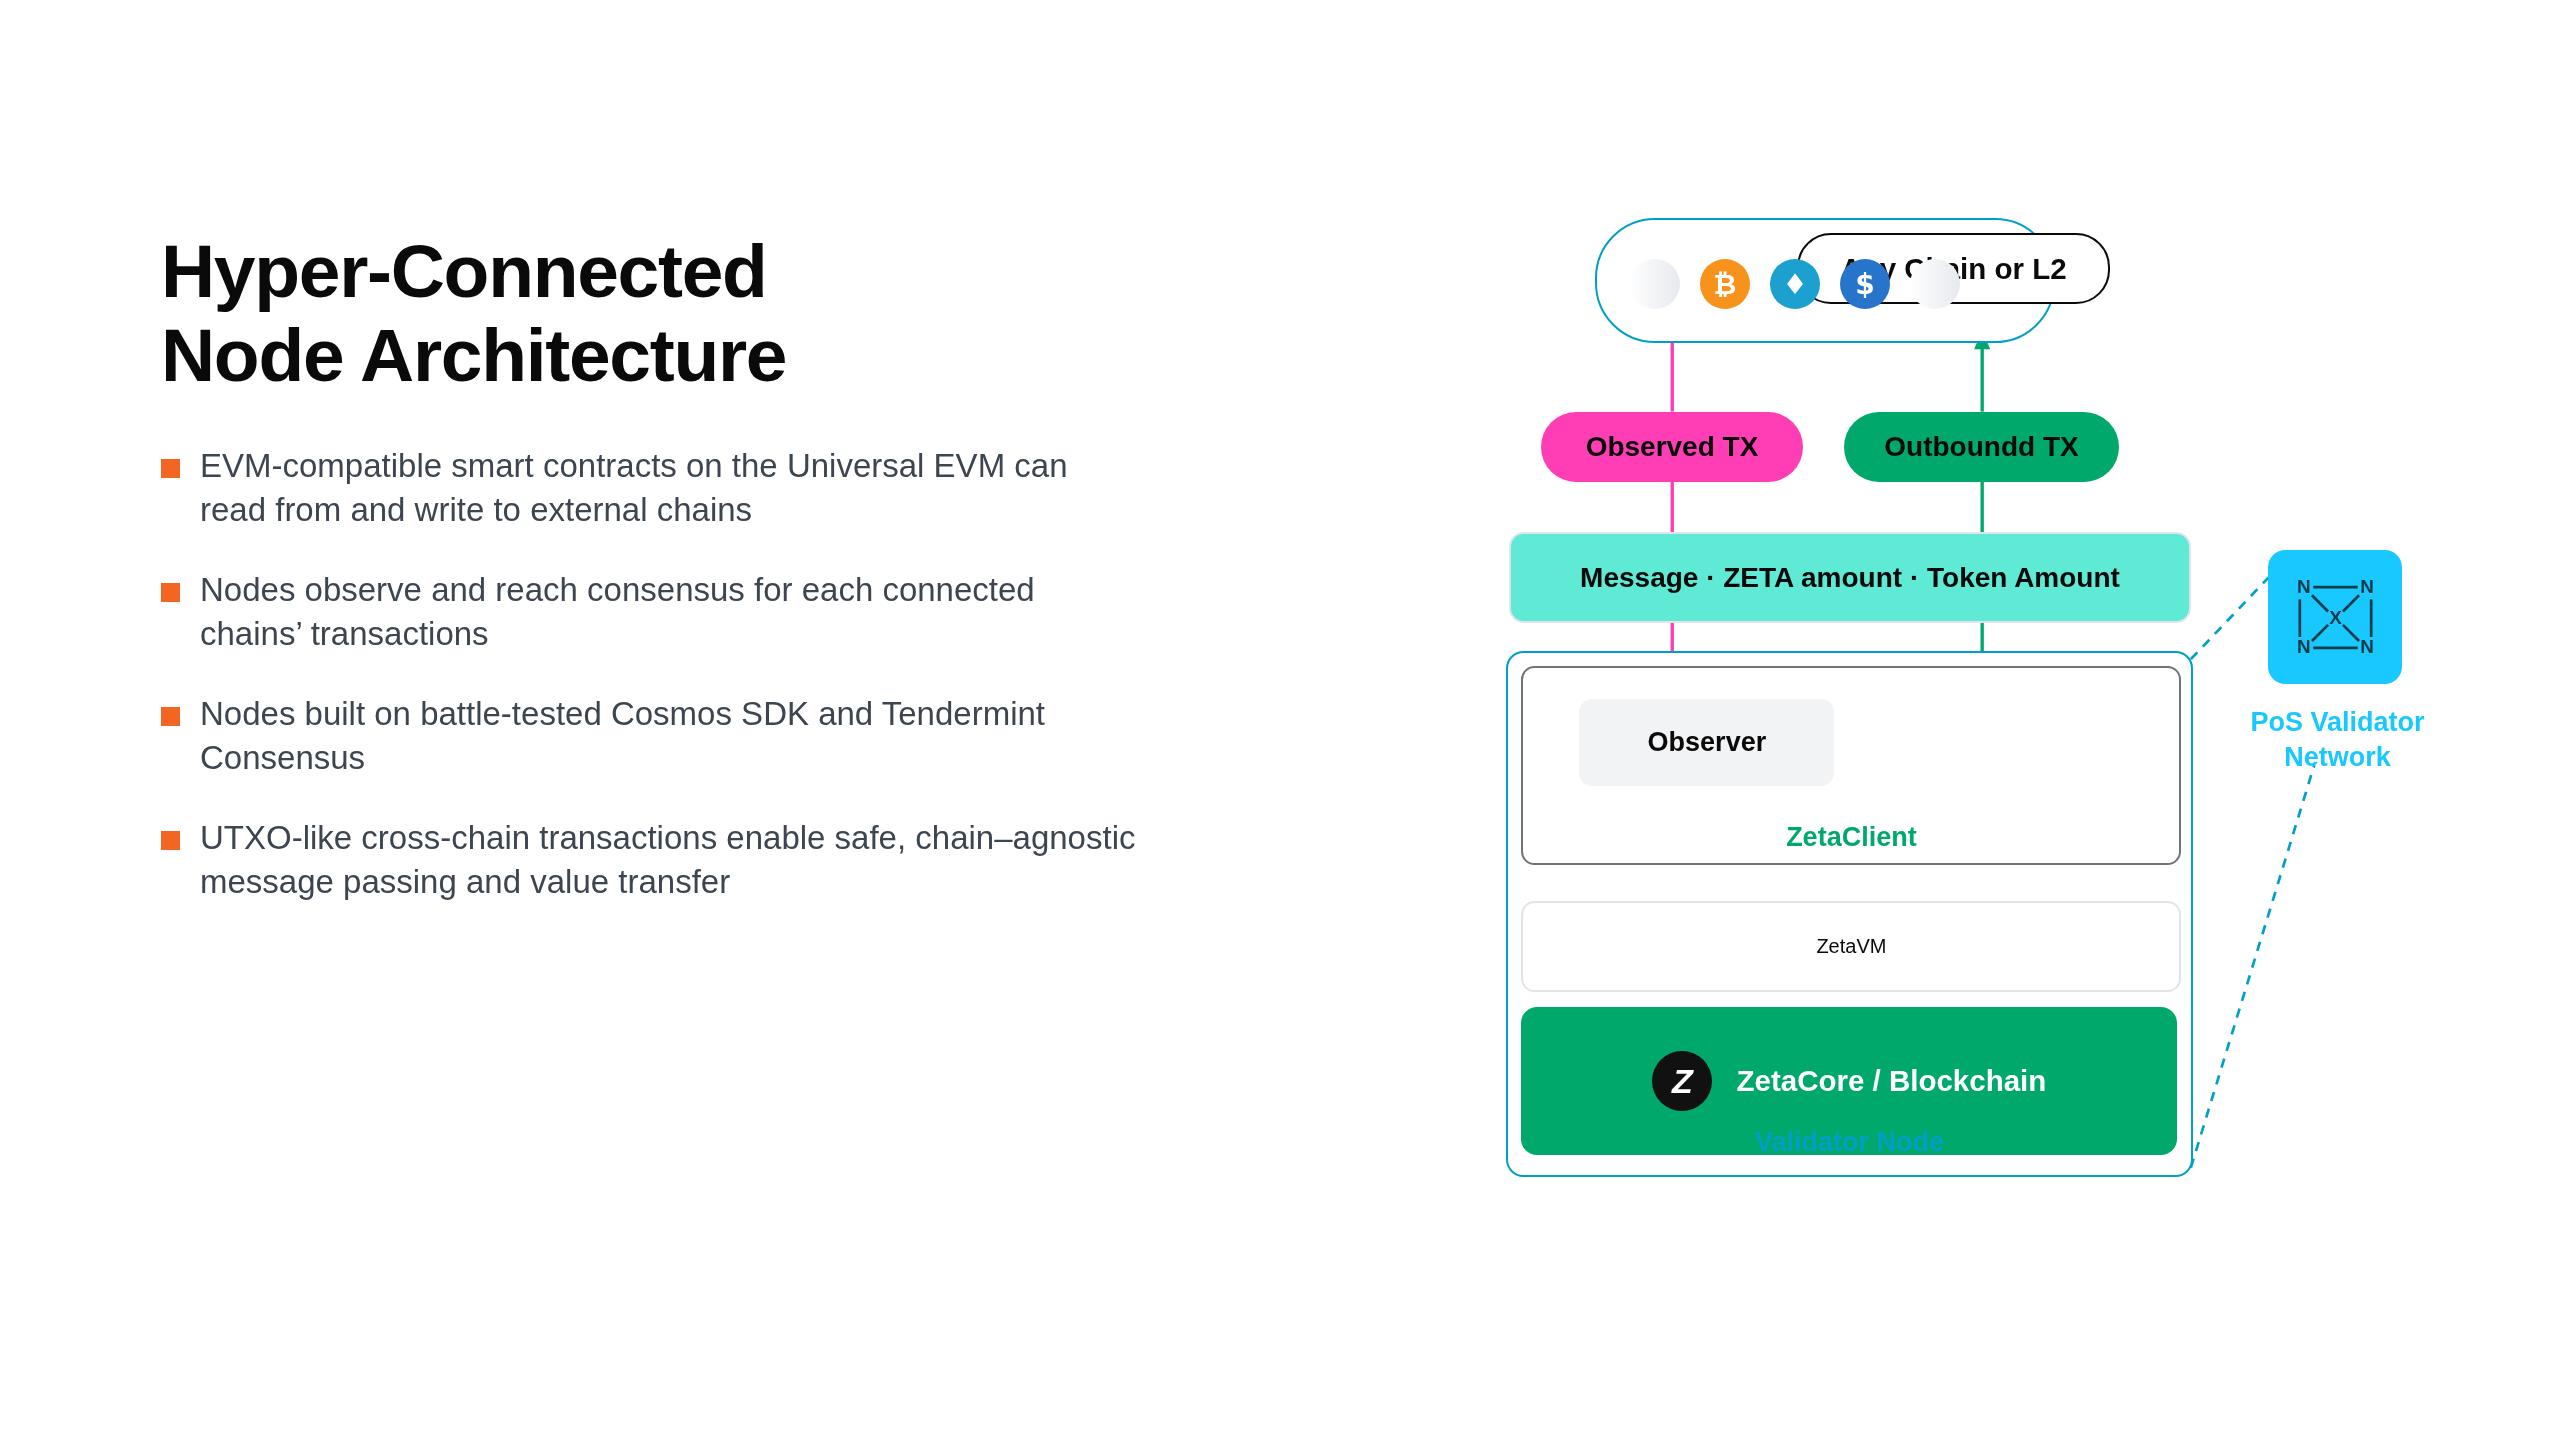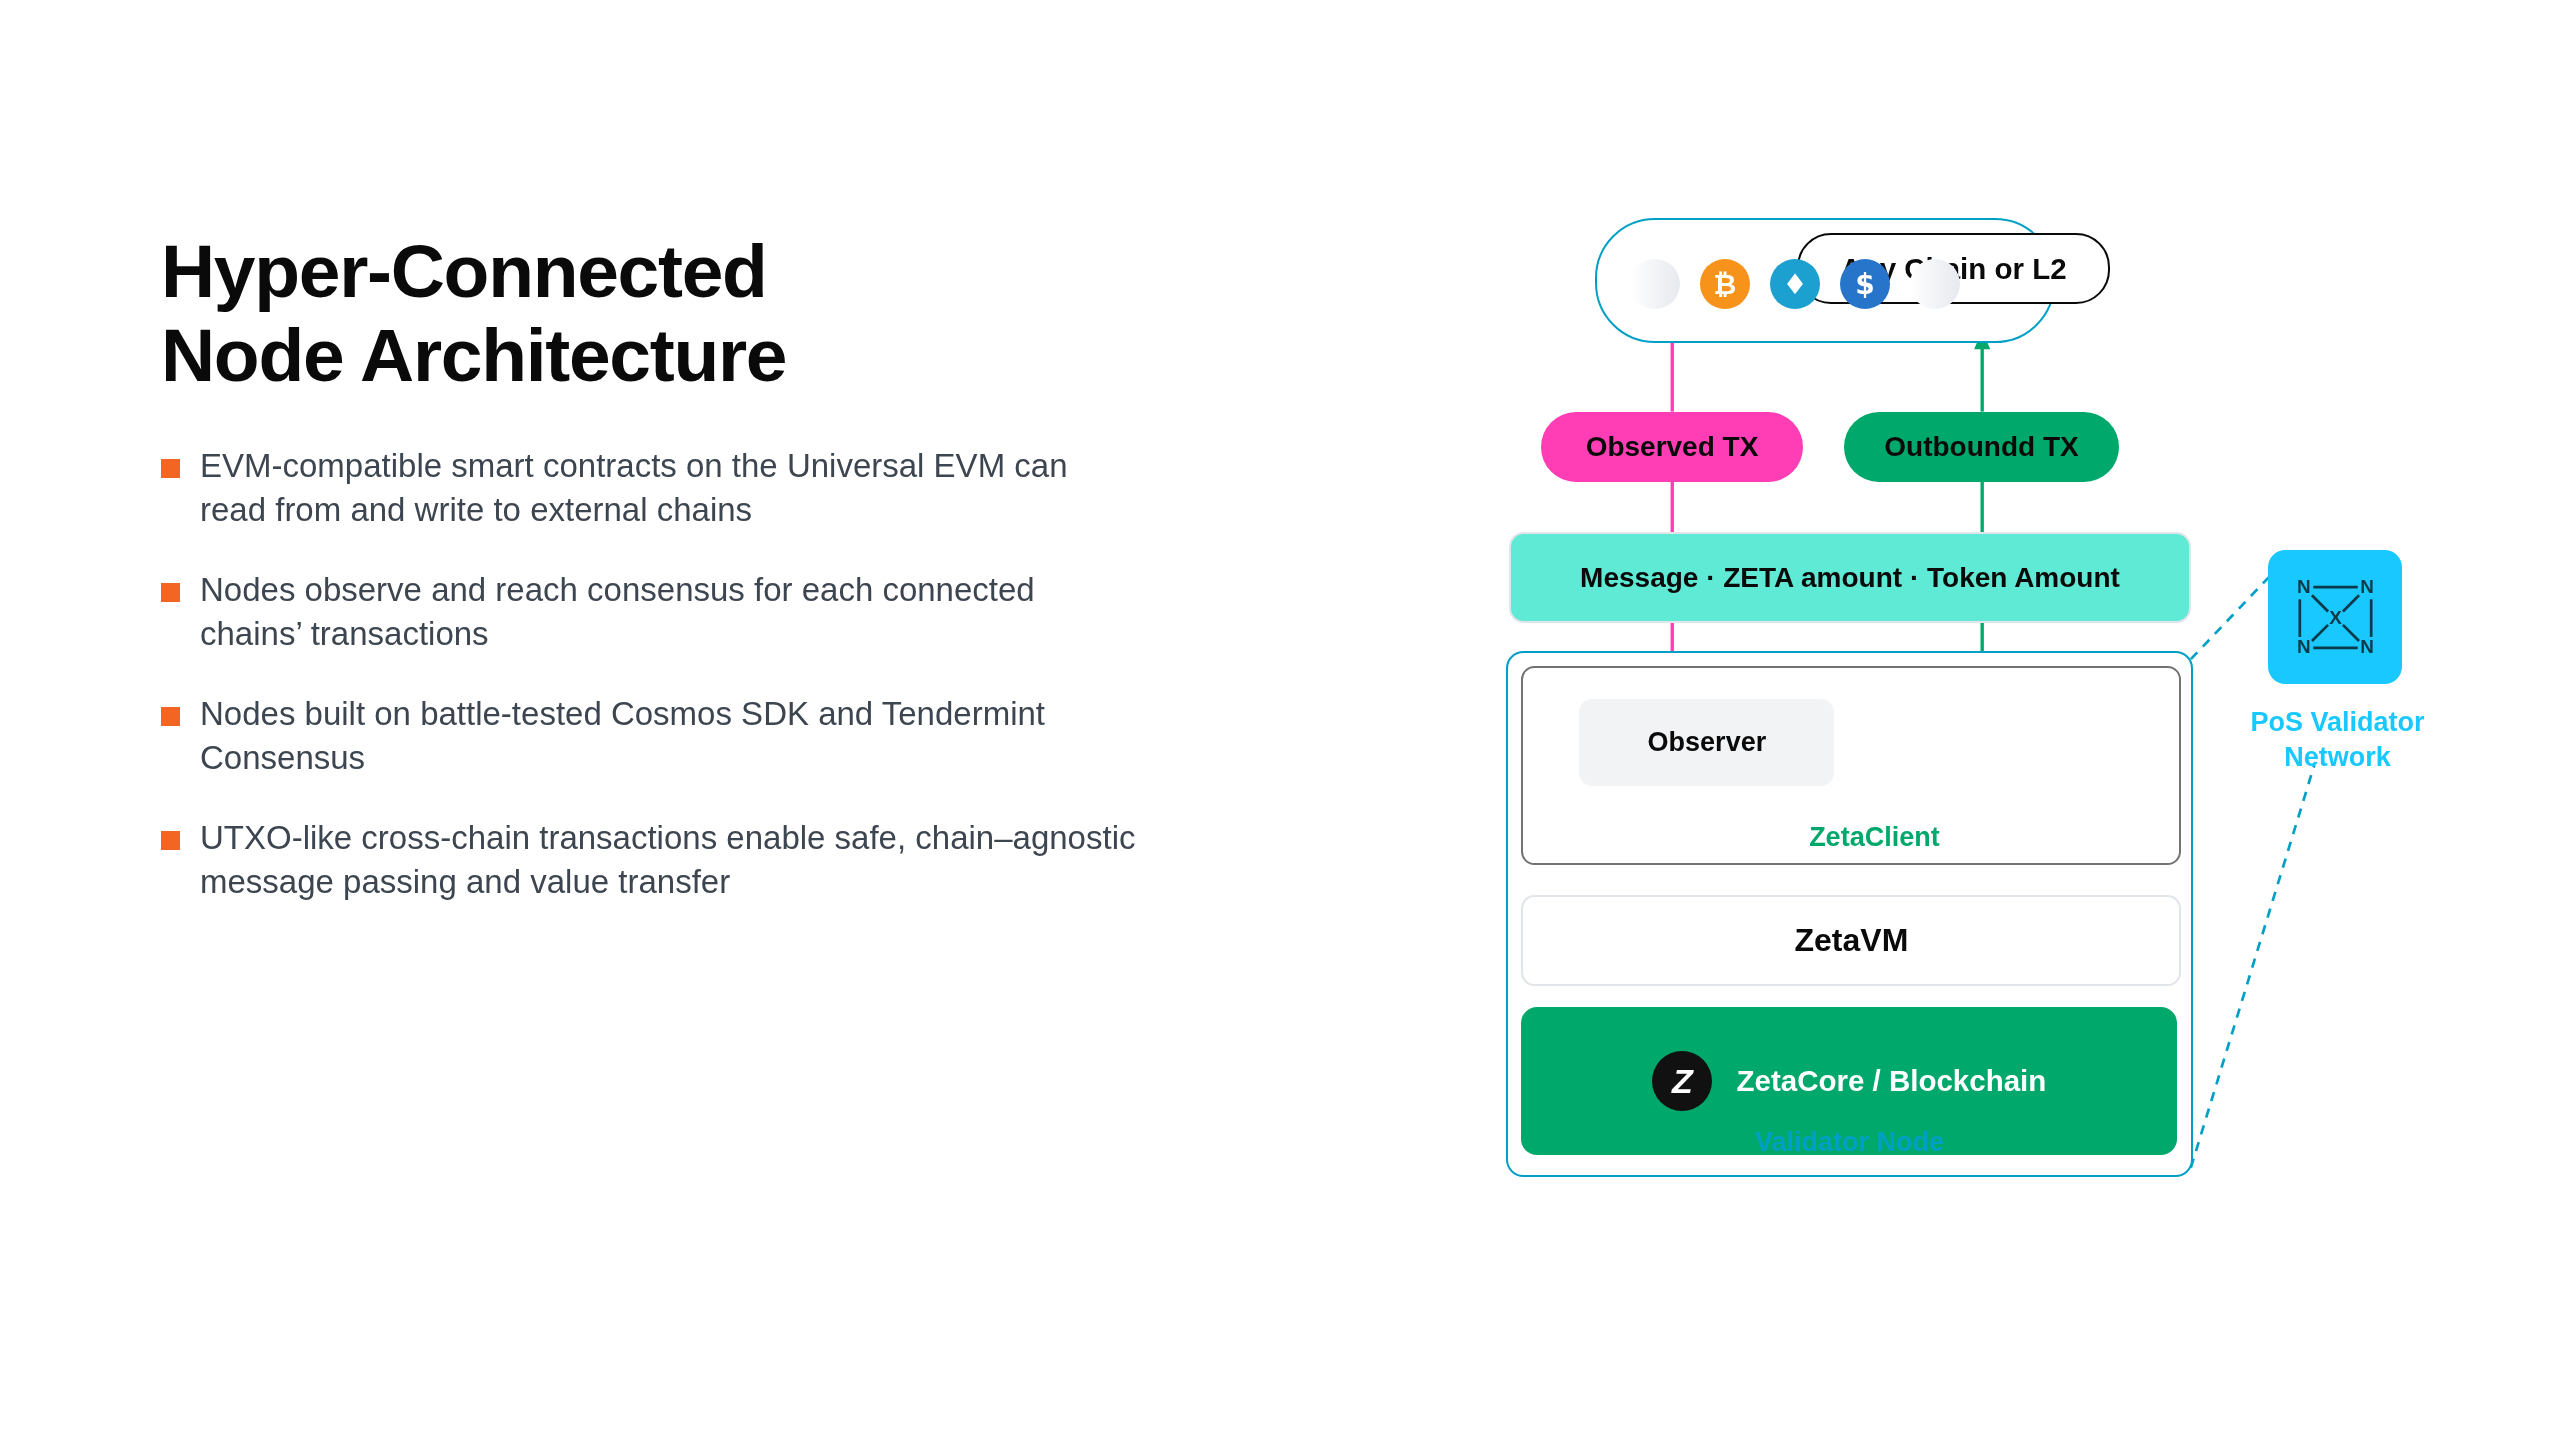--- a/index.html
+++ b/index.html
@@ -201,52 +201,51 @@
   }
   #zetaclient-label {
     position: absolute;
     left: 0;
     bottom: 10.7px;
     width: 100%;
     text-align: center;
     font-size: 27px;
     font-weight: 700;
     color: #00a86b;
-    padding-left: 23px;
   }
   .inner-card {
     position: absolute;
     height: 87px;
     border-radius: 13.4px;
     background: #f2f3f5;
     display: flex;
     align-items: center;
     justify-content: center;
     font-size: 27px;
     font-weight: 700;
     color: #0a0a0a;
   }
   #observer-card { left: 56px; top: 31px; width: 255px; }
   #tss-card { left: 376px; top: 31px; width: 255px; }
 
   
   #zetavm-box {
     position: absolute;
     left: 13.4px;
-    top: 242px;
+    top: 248px;
     width: 656px;
     height: 87px;
     border: 2px solid #e1e5ea;
     border-radius: 13.4px;
     background: #ffffff;
     display: flex;
     align-items: center;
     justify-content: center;
-    font-size: 32px;
-    font-weight: 700;
+    font-size: 20px;
+    font-weight: 400;
     color: #0a0a0a;
   }
 
   
   #zetacore-box {
     position: absolute;
     left: 13.4px;
     top: 354px;
     width: 656px;
     height: 148px;

